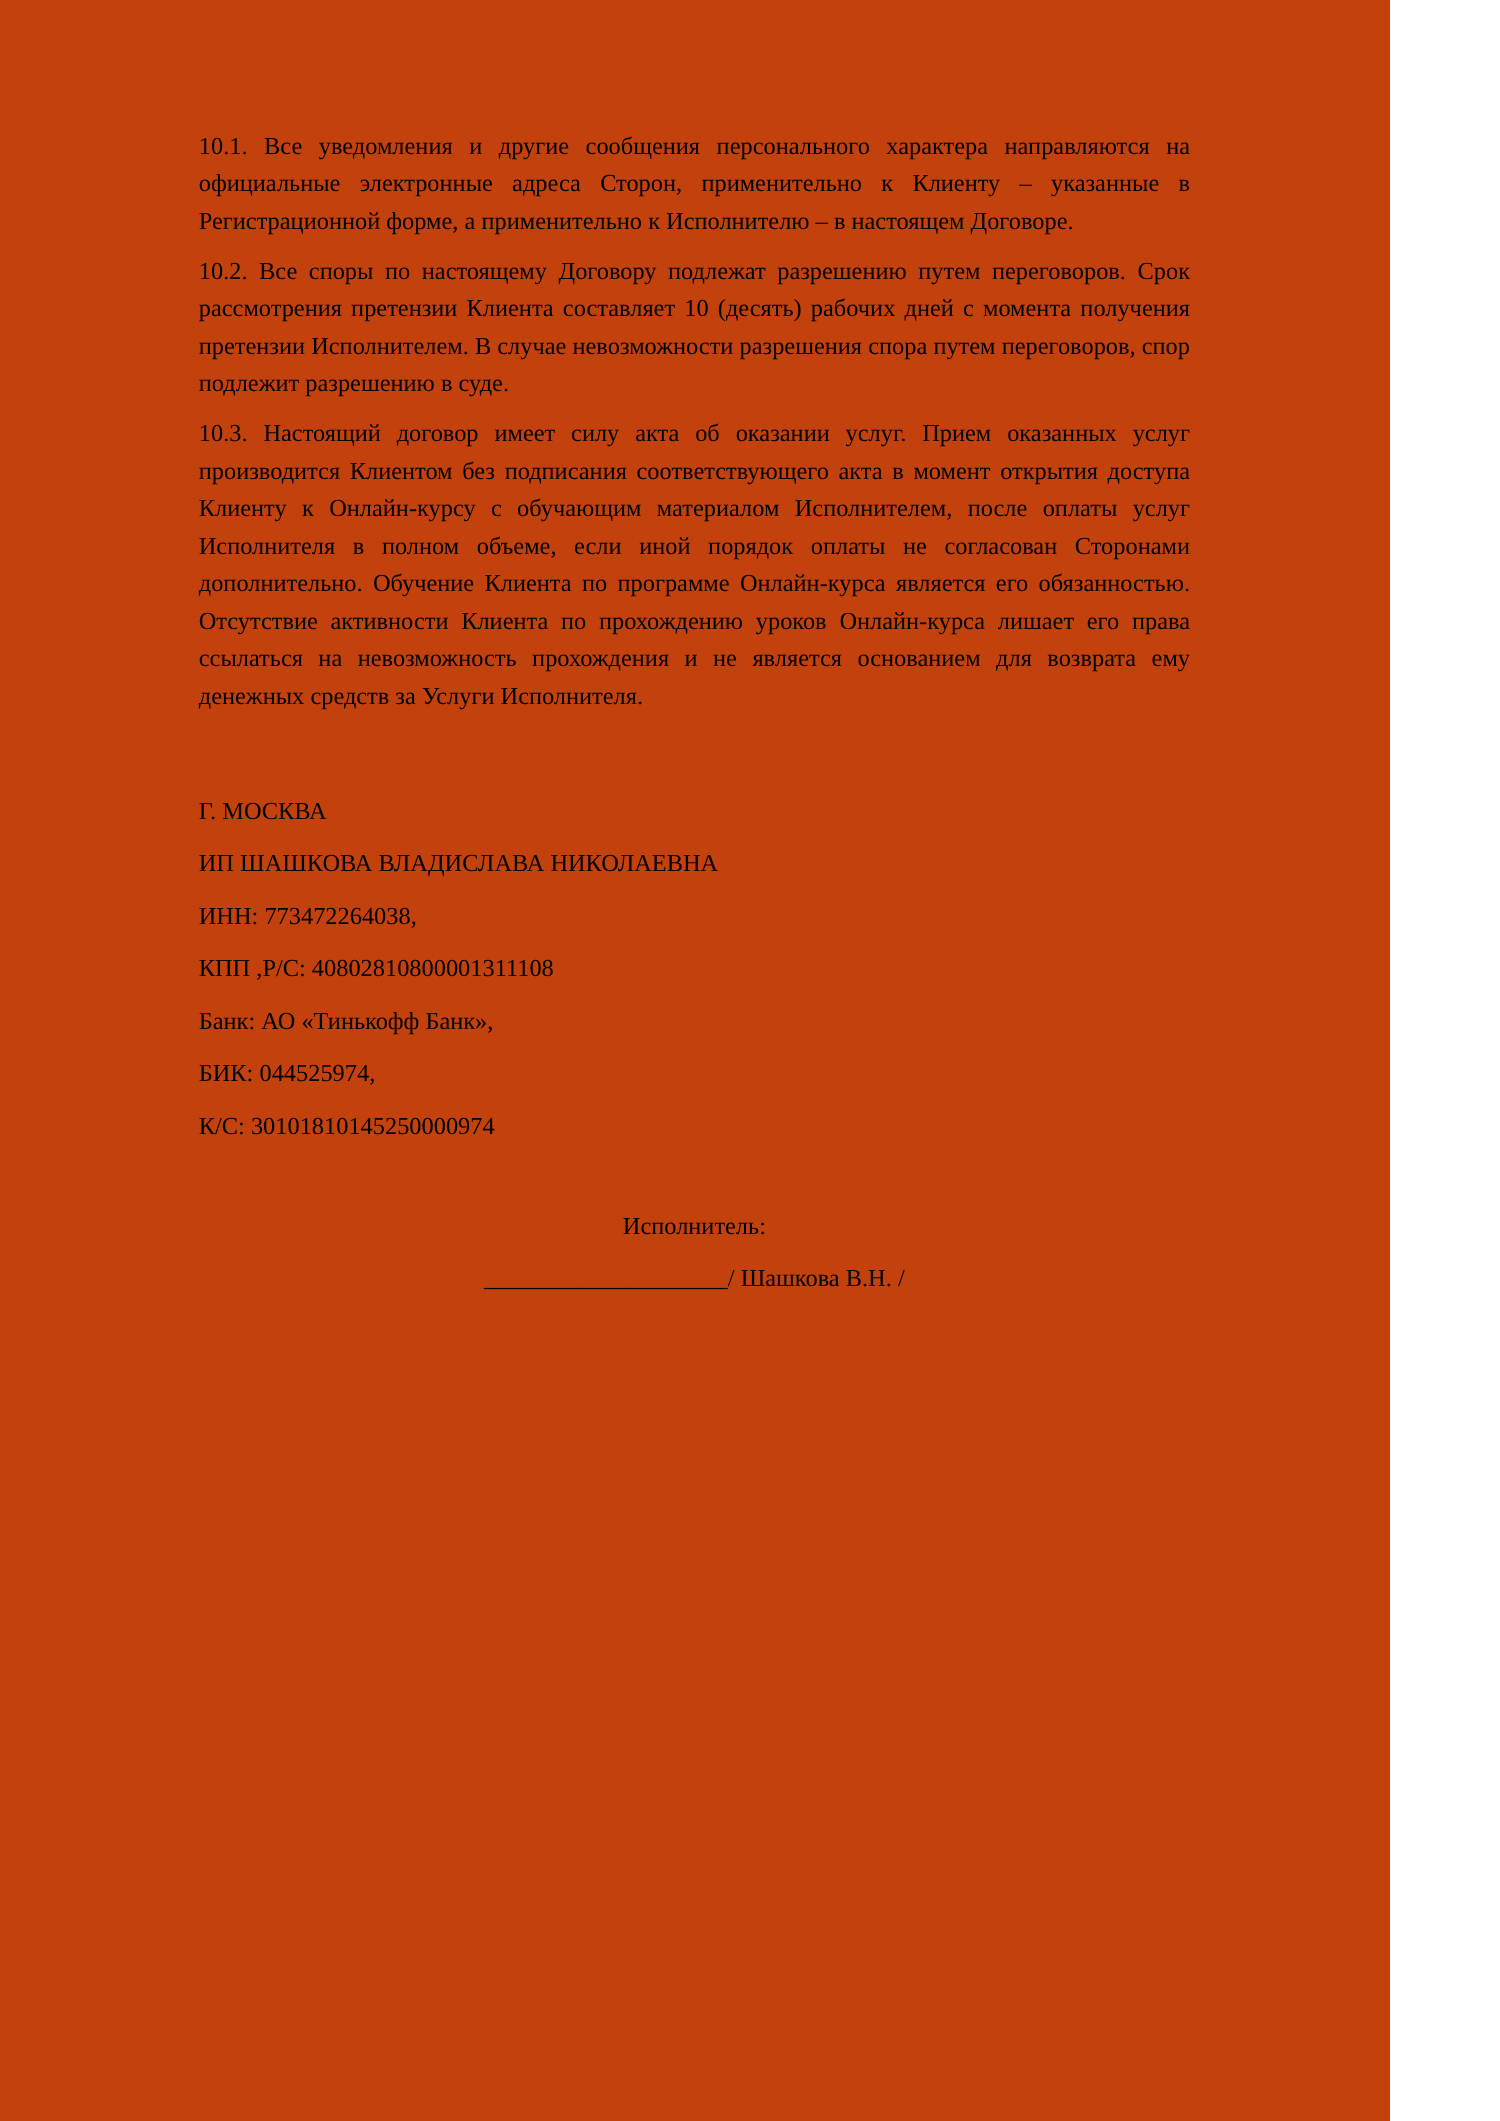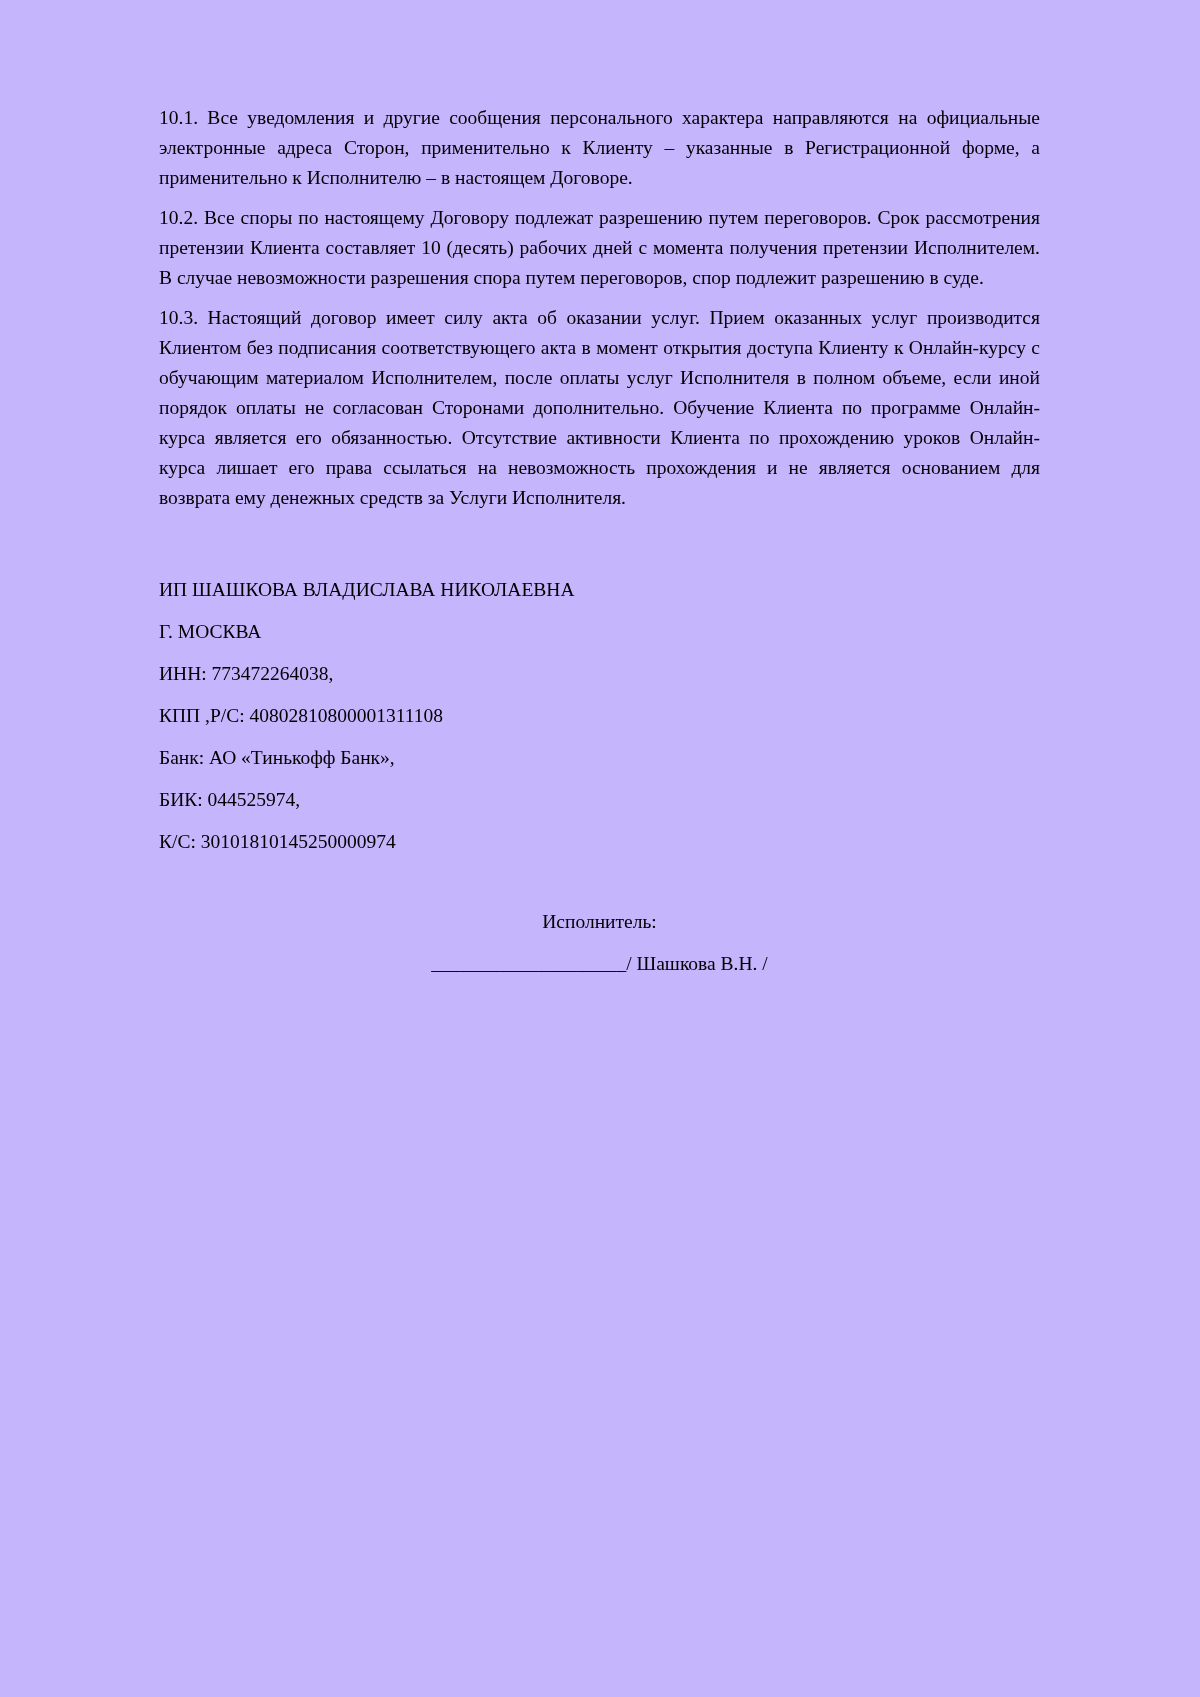--- a/index.html
+++ b/index.html
@@ -2,23 +2,23 @@
 <html lang="ru"><head>
 <meta charset="utf-8">
 <style>
   html, body {
     margin: 0;
     padding: 0;
     background: #ffffff;
   }
   .page {
     position: relative;
-    width: 1200px;
+    width: 1112px;
     height: 1697px;
-    background: #c4b5fd;
+    background: #c2410c;
     box-sizing: border-box;
     padding: 103px 160px 0 159px;
     font-family: "Liberation Serif", "DejaVu Serif", serif;
     font-size: 19.5px;
     line-height: 30px;
     color: #000000;
     overflow: hidden;
   }
   .clauses p.clause {
     margin: 0 0 10px 0;
@@ -52,22 +52,22 @@
 
 <div class="page">
 
   <section class="clauses">
     <p class="clause">10.1. Все уведомления и другие сообщения персонального характера направляются на официальные электронные адреса Сторон, применительно к Клиенту – указанные в Регистрационной форме, а применительно к Исполнителю – в настоящем Договоре.</p>
     <p class="clause">10.2. Все споры по настоящему Договору подлежат разрешению путем переговоров. Срок рассмотрения претензии Клиента составляет 10 (десять) рабочих дней с момента получения претензии Исполнителем. В случае невозможности разрешения спора путем переговоров, спор подлежит разрешению в суде.</p>
     <p class="clause">10.3. Настоящий договор имеет силу акта об оказании услуг. Прием оказанных услуг производится Клиентом без подписания соответствующего акта в момент открытия доступа Клиенту к Онлайн-курсу с обучающим материалом Исполнителем, после оплаты услуг Исполнителя в полном объеме, если иной порядок оплаты не согласован Сторонами дополнительно. Обучение Клиента по программе Онлайн-курса является его обязанностью. Отсутствие активности Клиента по прохождению уроков Онлайн-курса лишает его права ссылаться на невозможность прохождения и не является основанием для возврата ему денежных средств за Услуги Исполнителя.</p>
   </section>
 
   <section class="requisites">
+    <p>Г. МОСКВА</p>
     <p>ИП ШАШКОВА ВЛАДИСЛАВА НИКОЛАЕВНА</p>
-    <p>Г. МОСКВА</p>
     <p>ИНН: 773472264038,</p>
     <p>КПП ,Р/С: 40802810800001311108</p>
     <p>Банк: АО «Тинькофф Банк»,</p>
     <p>БИК: 044525974,</p>
     <p>К/С: 30101810145250000974</p>
   </section>
 
   <section class="signature">
     <p>Исполнитель:</p>
     <p class="sig-row"><span class="sig-blank">____________________</span><span>/ Шашкова В.Н. /</span></p>

